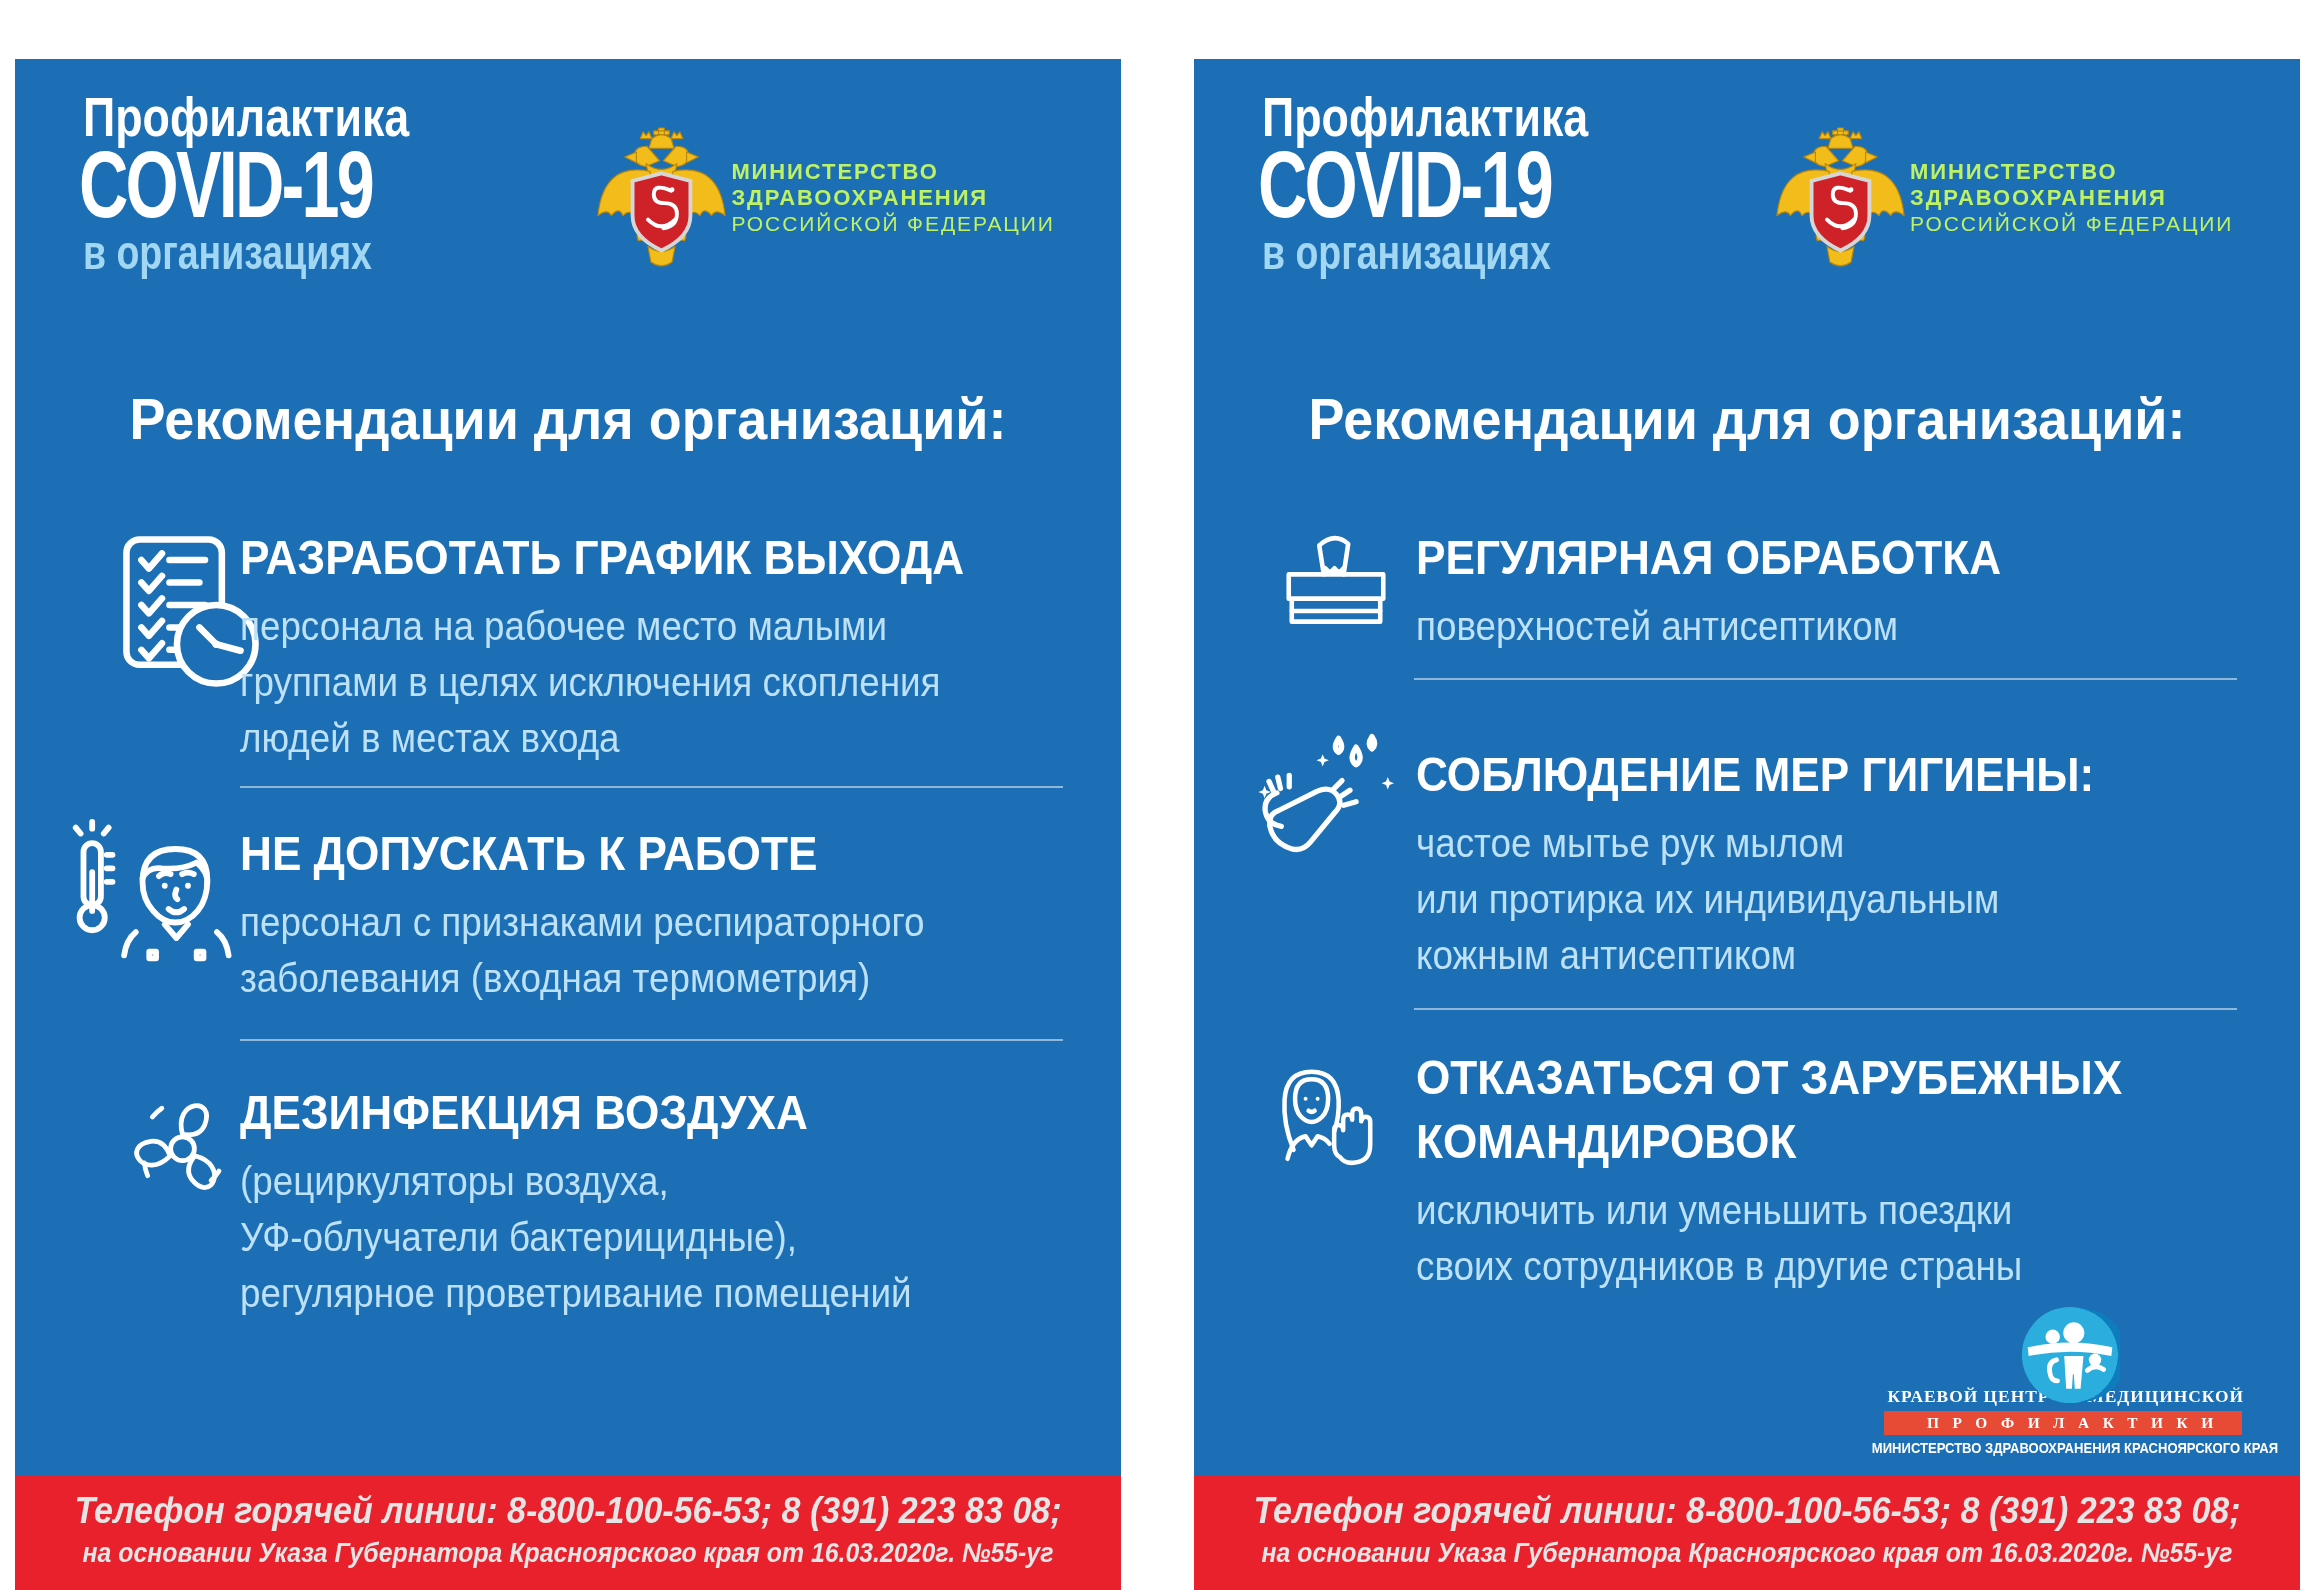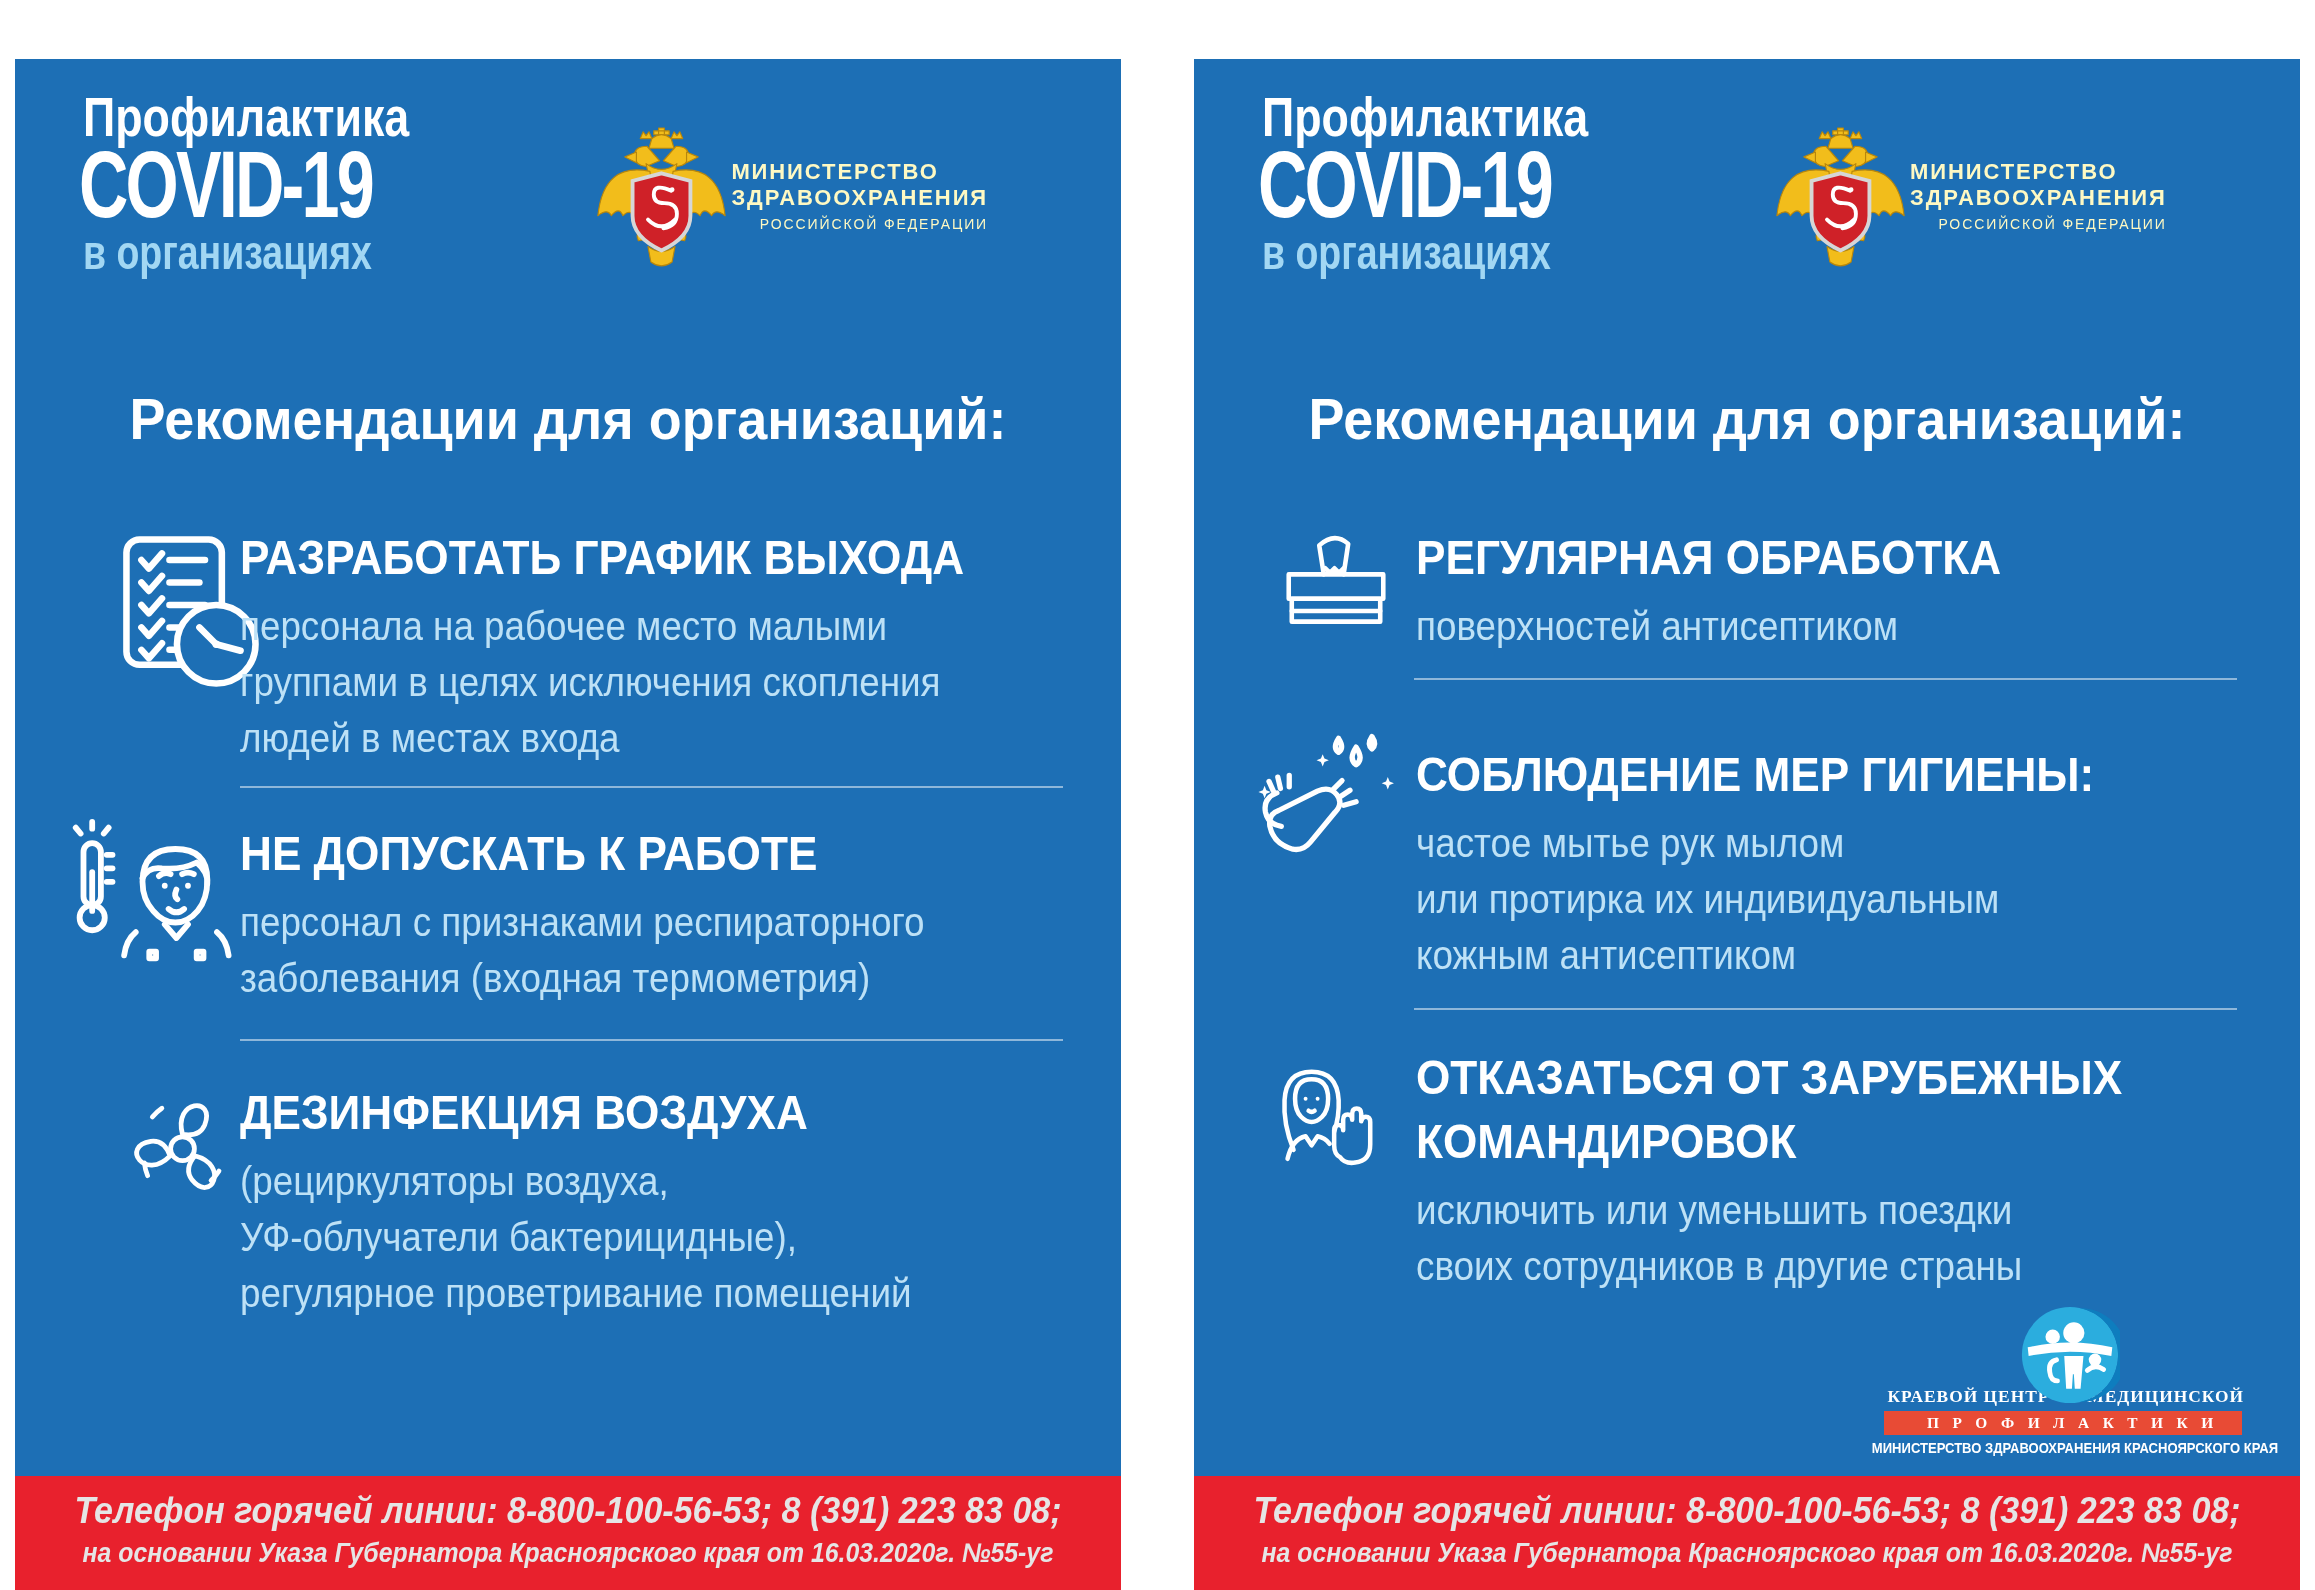--- a/index.html
+++ b/index.html
@@ -9,23 +9,23 @@
   }
   .poster{position:absolute;top:19.3px;width:1106px;height:1545px;background:#1d6fb5;overflow:hidden;margin-top:40px;}
   #posterL{left:15.4px;} #posterR{left:1194px;}
   .t1{position:absolute;left:68px;top:25px;font-size:56px;font-weight:bold;color:#fff;
       transform:scaleX(.8);transform-origin:0 0;white-space:nowrap;}
   .t2{position:absolute;left:64px;top:71px;font-size:95px;font-weight:bold;color:#fff;letter-spacing:-3.9px;
       transform:scaleX(.72);transform-origin:0 0;white-space:nowrap;}
   .t3{position:absolute;left:68px;top:166px;font-size:48px;font-weight:bold;color:#a2d7f3;
       transform:scaleX(.78);transform-origin:0 0;white-space:nowrap;}
   .emblem{position:absolute;left:579px;top:68px;width:135px;height:145px;}
-  .ministry{position:absolute;left:716px;top:100px;color:#fef9c3;line-height:26px;letter-spacing:1.9px;white-space:nowrap;}
+  .ministry{position:absolute;left:716px;top:100px;color:#bef264;line-height:26px;letter-spacing:1.9px;white-space:nowrap;}
   .m1{font-size:22px;font-weight:bold;}
-  .m2{font-size:14px;font-weight:normal;text-align:right;}
+  .m2{font-size:21px;font-weight:normal;text-align:right;}
 
   .heading{position:absolute;left:0;top:326px;width:100%;text-align:center;color:#fff;
       font-size:58px;font-weight:bold;transform:scaleX(.93);white-space:nowrap;}
 
   .icon{position:absolute;}
   .icon svg{display:block;width:100%;height:100%;}
   .txt{position:absolute;transform:scaleX(.92);transform-origin:0 0;}
   .ttl{font-size:48px;font-weight:bold;color:#fff;line-height:64px;white-space:nowrap;}
   .bd{margin-top:7.7px;font-size:40px;color:#bde1f6;line-height:56px;white-space:nowrap;}
   .divider{position:absolute;left:225px;width:823px;height:1.9px;background:rgba(255,255,255,.5);}

